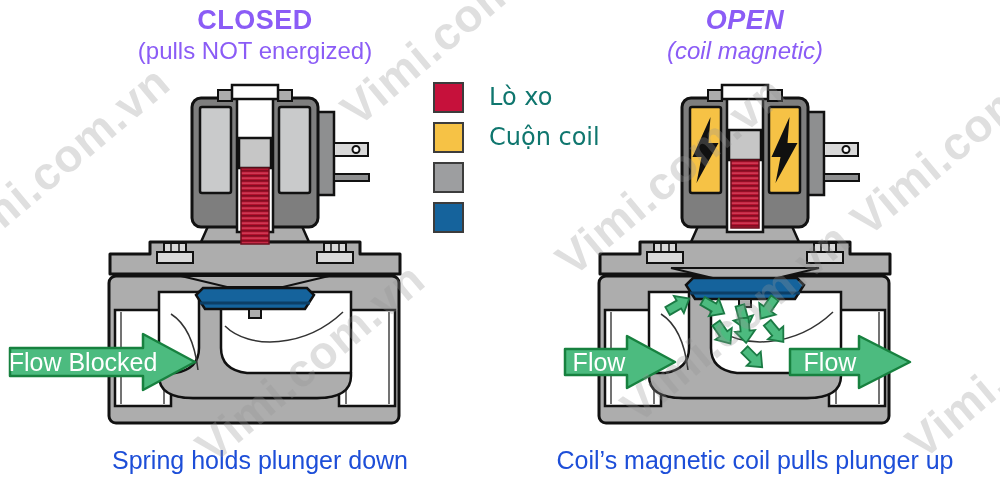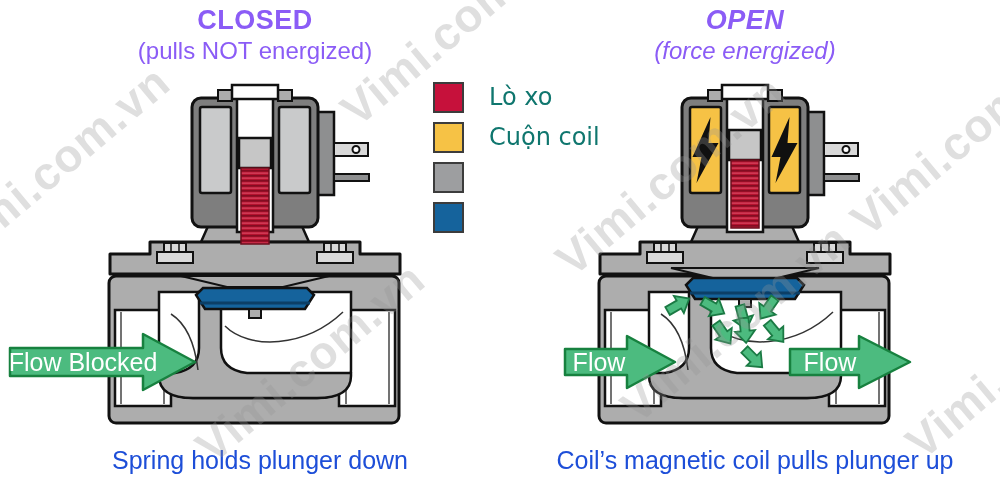--- a/index.html
+++ b/index.html
@@ -33,21 +33,21 @@
 <body>
 
 <div class="stage">
 
   <div class="panel-header header-left">
     <div class="t">CLOSED</div>
     <div class="s">(pulls NOT energized)</div>
   </div>
   <div class="panel-header header-right">
     <div class="t">OPEN</div>
-    <div class="s">(force energized)</div>
+    <div class="s">(coil magnetic)</div>
   </div>
 
   <div class="legend">
     <div class="legend-row">
       <span class="swatch" style="background-color: rgb(198, 17, 59);"></span>
       <span class="legend-label">Lò xo</span>
     </div>
     <div class="legend-row">
       <span class="swatch" style="background-color: rgb(246, 194, 69);"></span>
       <span class="legend-label">Cuộn coil</span>

